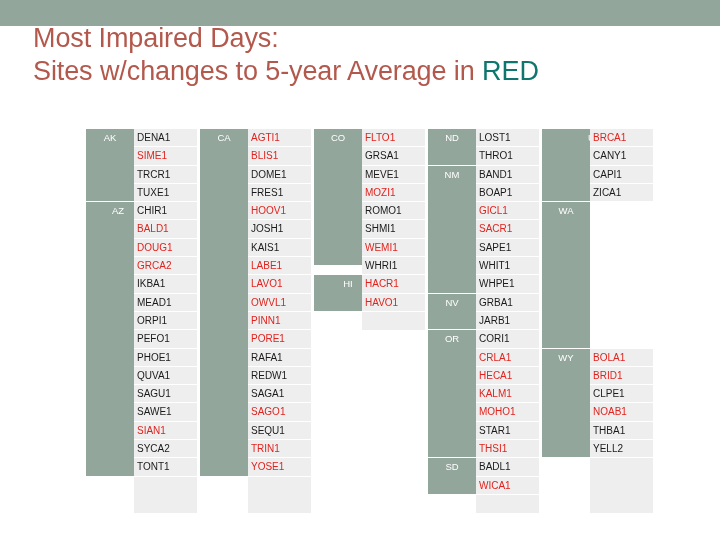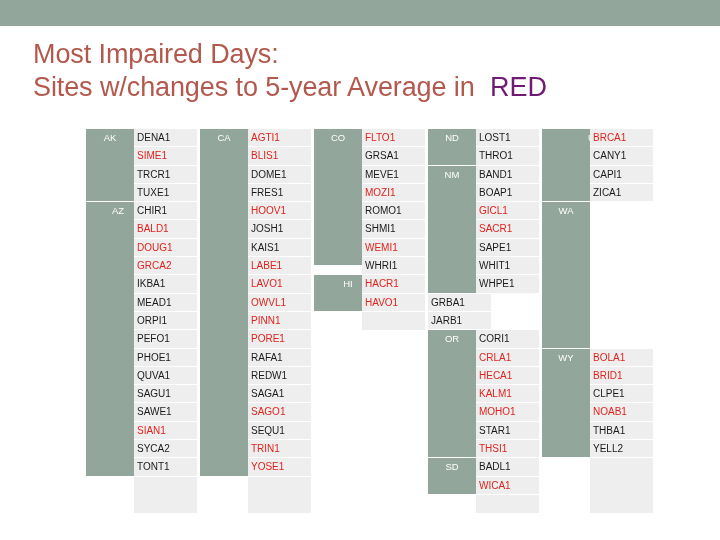--- a/index.html
+++ b/index.html
@@ -20,33 +20,32 @@
     left: 0;
     top: 0;
     width: 720px;
     height: 26px;
     background: #93a69c;
   }
 
   #title-block {
     position: absolute;
     left: 33px;
-    top: 38px;
+    top: 22px;
     width: 670px;
   }
   .title-line {
     font-size: 27px;
     line-height: 33px;
     color: #b3584c;
     white-space: nowrap;
     letter-spacing: -0.1px;
   }
   .title-red {
-    color: #701a75;
-    margin-left: 8px;
+    color: #0f766e;
   }
 
   
   #site-table {
     position: absolute;
     left: 86px;
     top: 129px;
     display: flex;
     align-items: flex-start;
   }
@@ -223,20 +222,21 @@
             <div class="site-cell">BAND1</div>
             <div class="site-cell">BOAP1</div>
             <div class="site-cell changed">GICL1</div>
             <div class="site-cell changed">SACR1</div>
             <div class="site-cell">SAPE1</div>
             <div class="site-cell">WHIT1</div>
             <div class="site-cell">WHPE1</div>
           </div>
         </div>
         <div class="state-group">
+          <div class="state-label-cell" style="height: 36.6px;">NV</div>
           <div class="sites-cell">
             <div class="site-cell">GRBA1</div>
             <div class="site-cell">JARB1</div>
           </div>
         </div>
         <div class="state-group">
           <div class="state-label-cell" style="height: 128.1px;">OR</div>
           <div class="sites-cell">
             <div class="site-cell">CORI1</div>
             <div class="site-cell changed">CRLA1</div>

